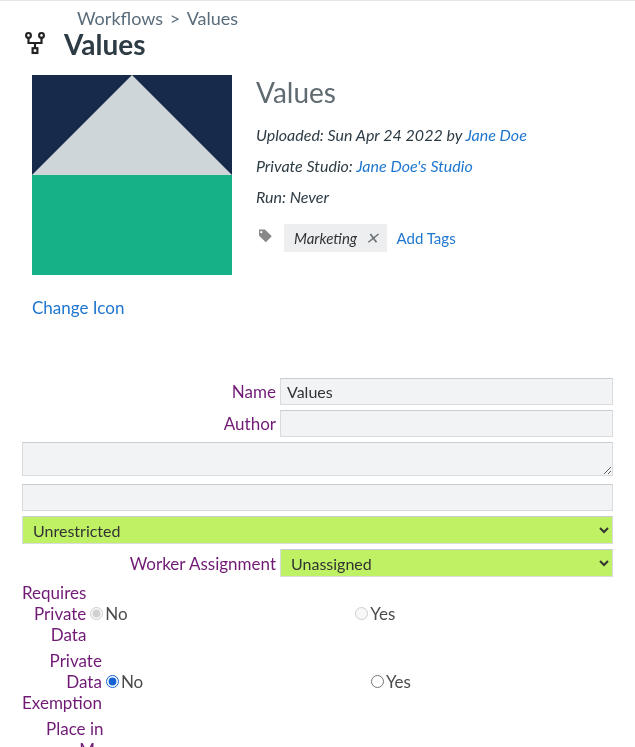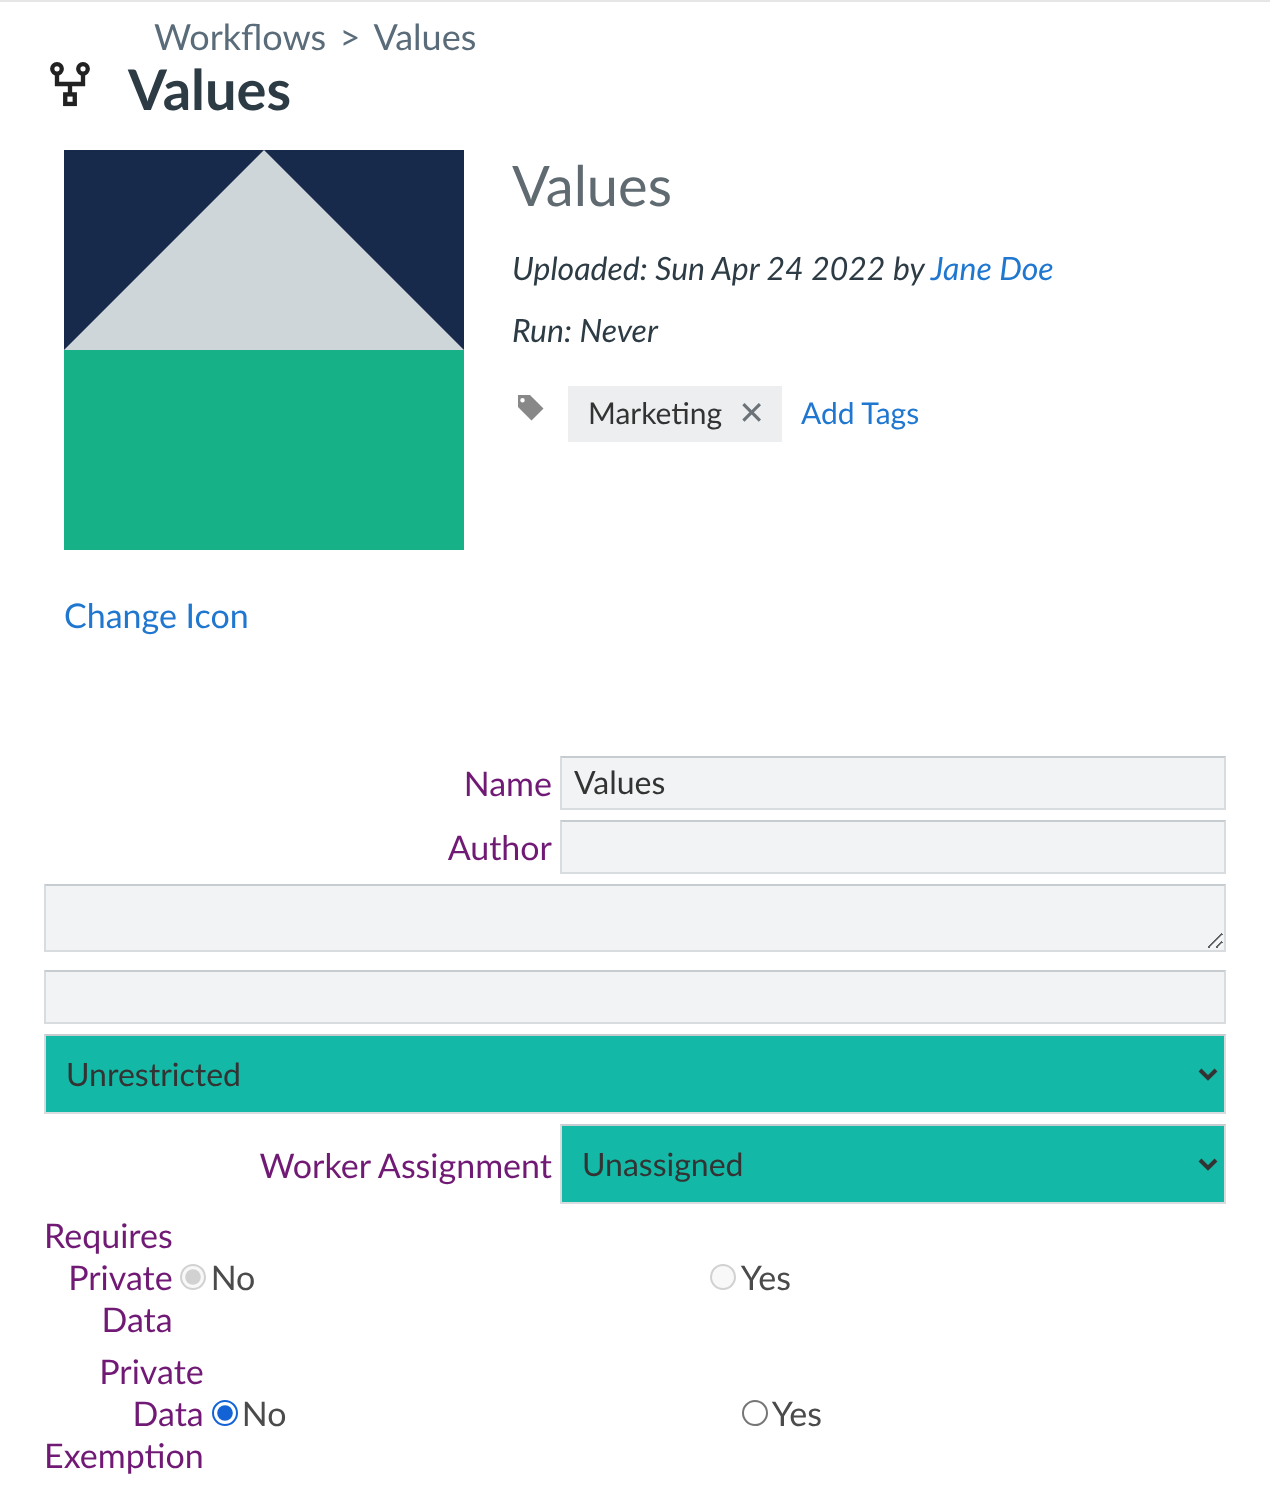--- a/index.html
+++ b/index.html
@@ -89,20 +89,21 @@
   }
   .tag-icon { color: #777; }
   .tag-chip {
     background: #eceeef;
     color: #333;
     padding: 5px 8px 5px 10px;
     display: inline-flex;
     align-items: center;
     gap: 8px;
     font-size: 15px;
+    font-style: italic;
   }
   .tag-chip .x { color: #6b7278; cursor: pointer; font-size: 16px; line-height: 1; }
   .change-icon {
     margin-top: 22px;
     margin-left: 10px;
     font-size: 17px;
   }
   .form {
     margin-top: 60px;
   }
@@ -125,22 +126,22 @@
     border: 1px solid #d8dcdf;
     border-top-color: #c7ccd0;
     padding: 3px 6px;
     font-family: inherit;
     font-size: 16px;
     color: #333;
   }
   textarea { height: 34px; resize: both; }
   select {
     appearance: auto;
-    background: #14b8a6;
-    height: 40px;
+    background: #bef264;
+    height: 28px;
   }
   .radio-group {
     display: flex;
     align-items: flex-start;
     gap: 1px;
     color: #333;
     font-size: 16px;
   }
   .radio-group label.opt { color: #4b4b4b; margin-right: 6px; display:inline-flex; align-items:center;}
   input[type=radio] { accent-color: #1463d6; margin:0 2px 0 0; }
@@ -172,20 +173,23 @@
   <div class="summary">
     <div class="thumb">
       <div class="tri-left"></div>
       <div class="tri-right"></div>
       <div class="bottom"></div>
     </div>
     <div class="summary-right">
       <h2 class="item-title">Values</h2>
       <div class="meta-line">
         <span>Uploaded: </span><span>Sun Apr 24 2022</span><span> by </span><a class="linkish">Jane Doe</a>
+      </div>
+      <div class="meta-line">
+        <span>Private Studio: </span><a class="linkish">Jane Doe's Studio</a>
       </div>
       <div class="meta-line">Run: Never</div>
       <div class="tag-row">
         <span class="tag-icon">
           <svg width="18" height="18" viewBox="0 0 24 24" fill="#888">
               <path d="M21 11l-9-9H4v8l9 9 8-8zM7 7a1.5 1.5 0 1 1 0-3 1.5 1.5 0 0 1 0 3z"></path>
             </svg>
         </span>
         <span class="tag-chip">
           <span>Marketing</span>

